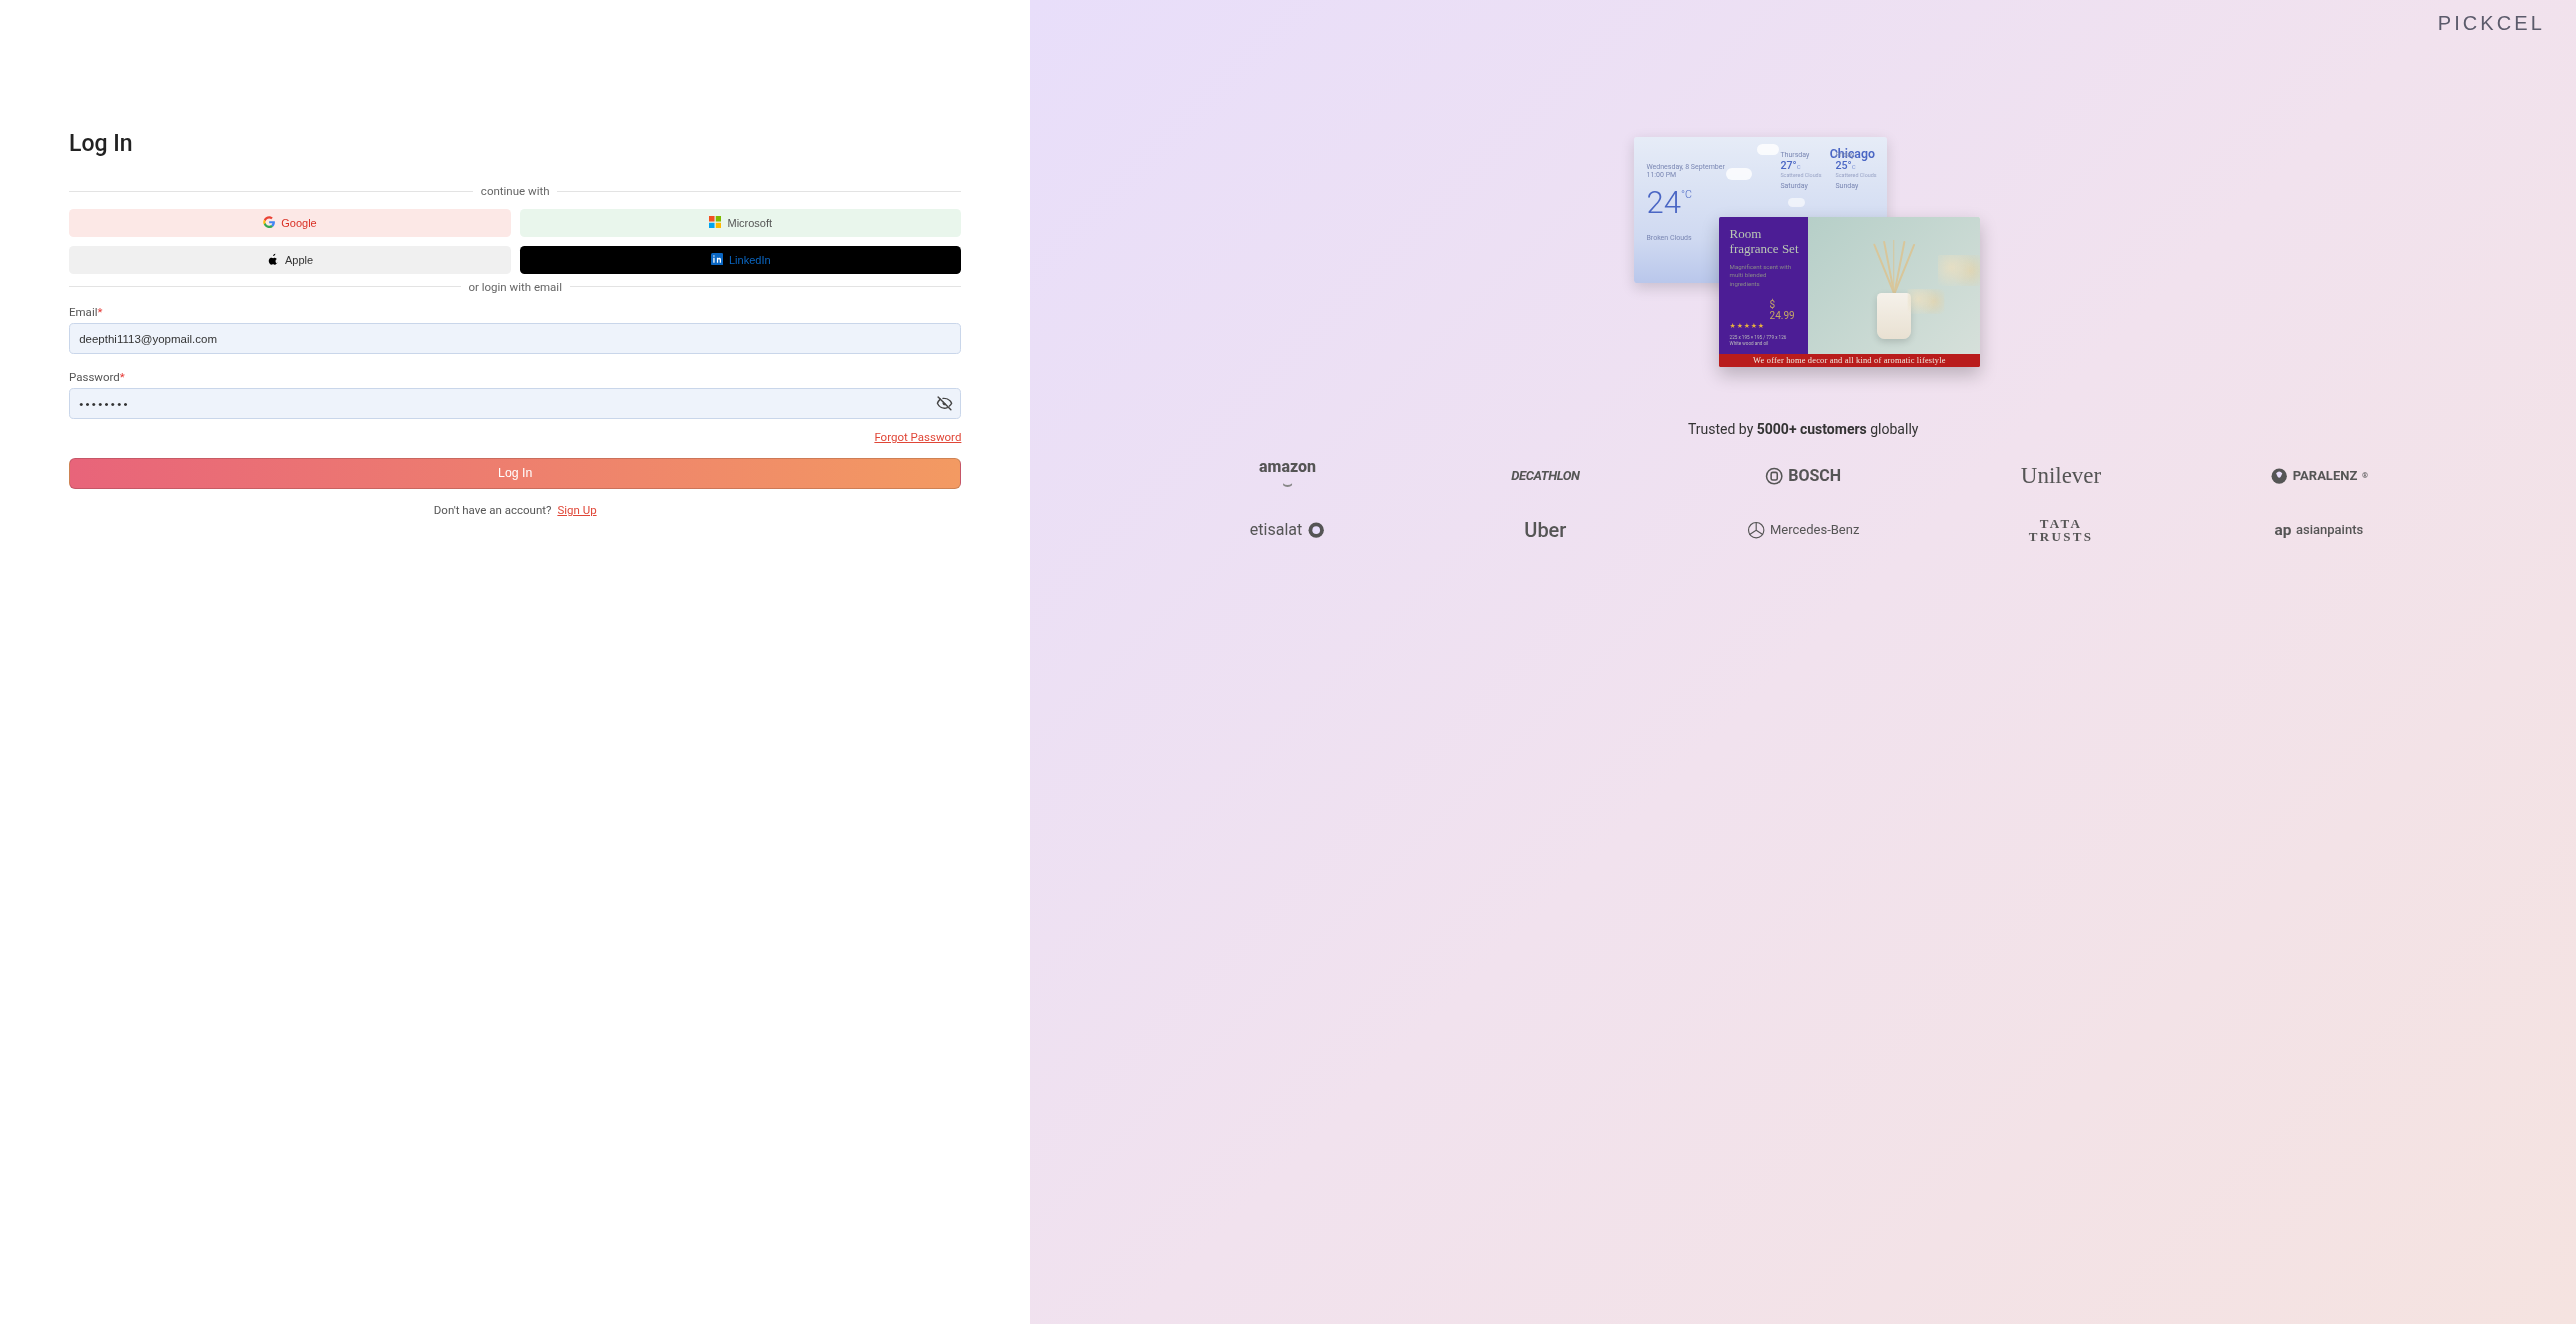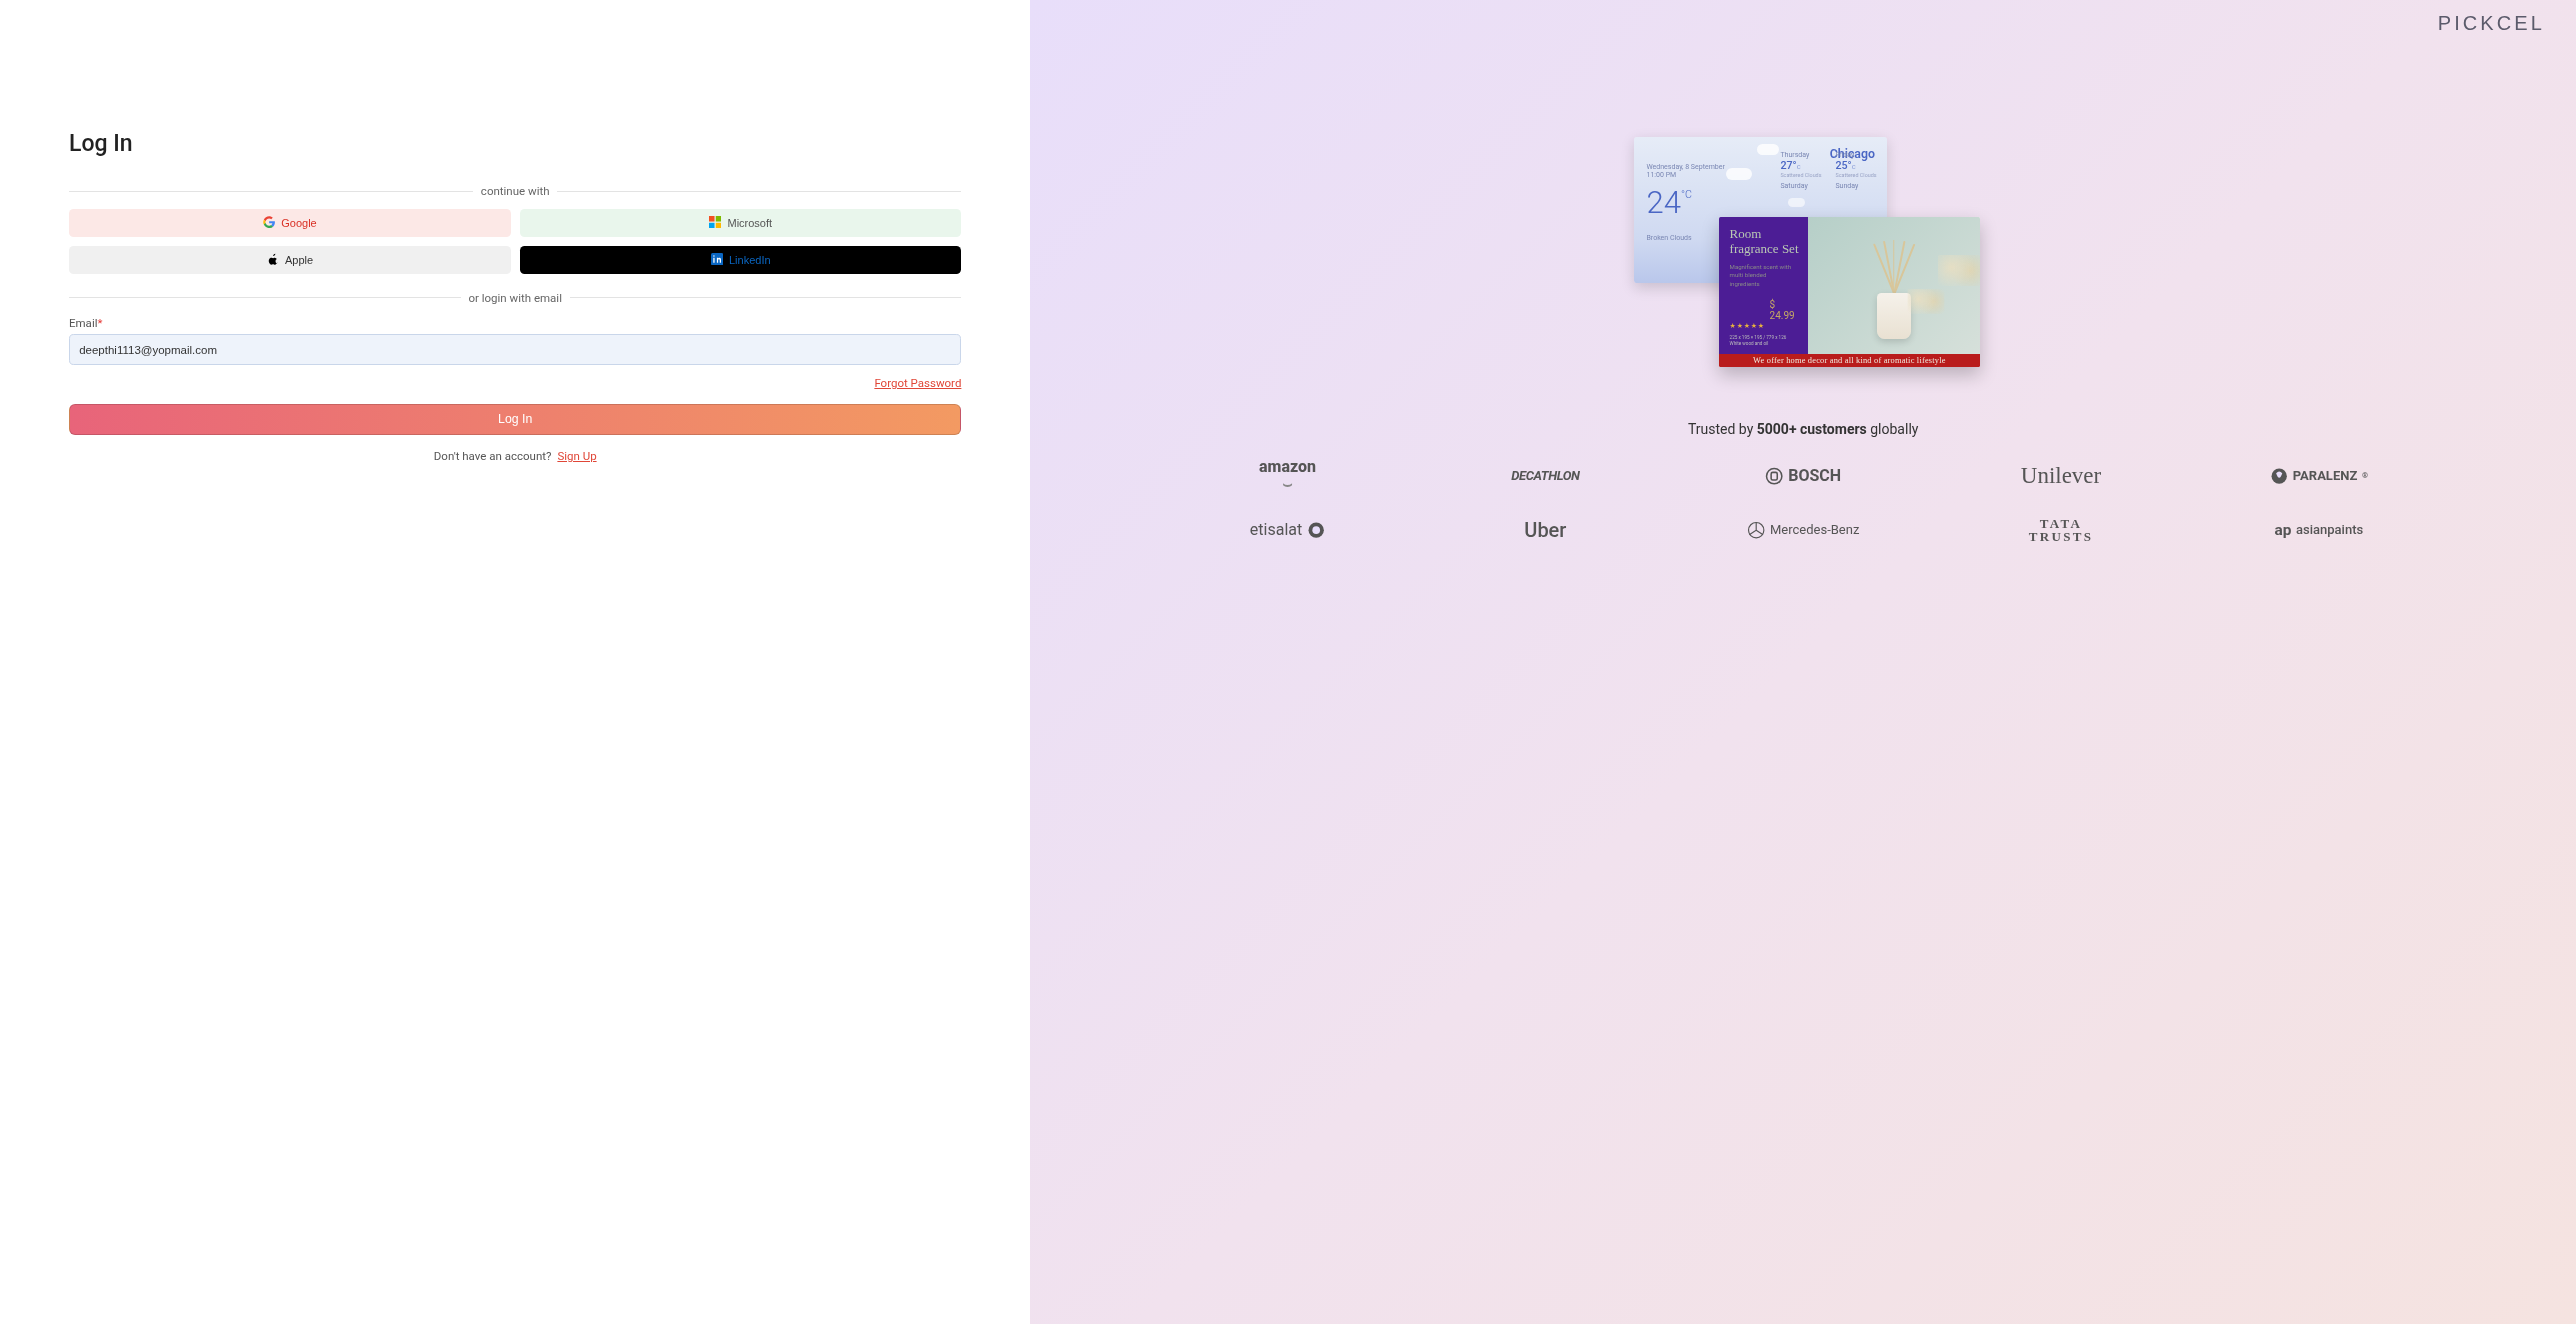--- a/index.html
+++ b/index.html
@@ -26,21 +26,21 @@
   }
   .divider-text::before, .divider-text::after {
     content: ""; flex: 1; height: 0.8px; background: #e3e3e3;
   }
   .divider-text span { padding: 0 7.7px; }
 
   .sso-grid {
     display: grid;
     grid-template-columns: 1fr 1fr;
     gap: 9.2px;
-    margin-bottom: 17px;
+    margin-bottom: 6px;
   }
   .sso-btn {
     display: flex; align-items: center; justify-content: center;
     gap: 6.1px;
     height: 28px;
     border-radius: 4.6px;
     font-size: 11px;
     font-weight: 500;
     cursor: pointer;
     border: none;
@@ -278,20 +278,35 @@
     <span>or login with email</span>
   </div>
 
   <div class="field-wrap">
     <label class="field-label">
       <span>Email</span><span class="req">*</span>
     </label>
     <input class="text-input" type="text" value="deepthi1113@yopmail.com" style="">
   </div>
 
+  <div class="field-wrap">
+    <label class="field-label">
+      <span>Password</span><span class="req">*</span>
+    </label>
+    <div class="pw-wrap">
+      <input class="text-input" type="text" style="letter-spacing: 2.3px;" value="••••••••">
+      <span class="eye">
+        <svg viewBox="0 0 24 24" width="17" height="17" fill="none" stroke="#444" stroke-width="2" stroke-linecap="round">
+          <path d="M3 3l18 18"></path>
+          <path d="M10.6 10.6a2 2 0 0 0 2.8 2.8"></path>
+          <path d="M9.9 5.1A9.8 9.8 0 0 1 12 5c7 0 10 7 10 7a17 17 0 0 1-3.1 3.9M6.1 6.1A17 17 0 0 0 2 12s3 7 10 7a9.8 9.8 0 0 0 4-0.85"></path>
+        </svg>
+      </span>
+    </div>
+  </div>
 
   <div class="forgot-row">
     <a class="forgot-link">Forgot Password</a>
   </div>
 
   <button class="login-btn">Log In</button>
 
   <div class="signup-row">
     <span>Don't have an account?</span>
     <a class="signup-link">Sign Up</a>

